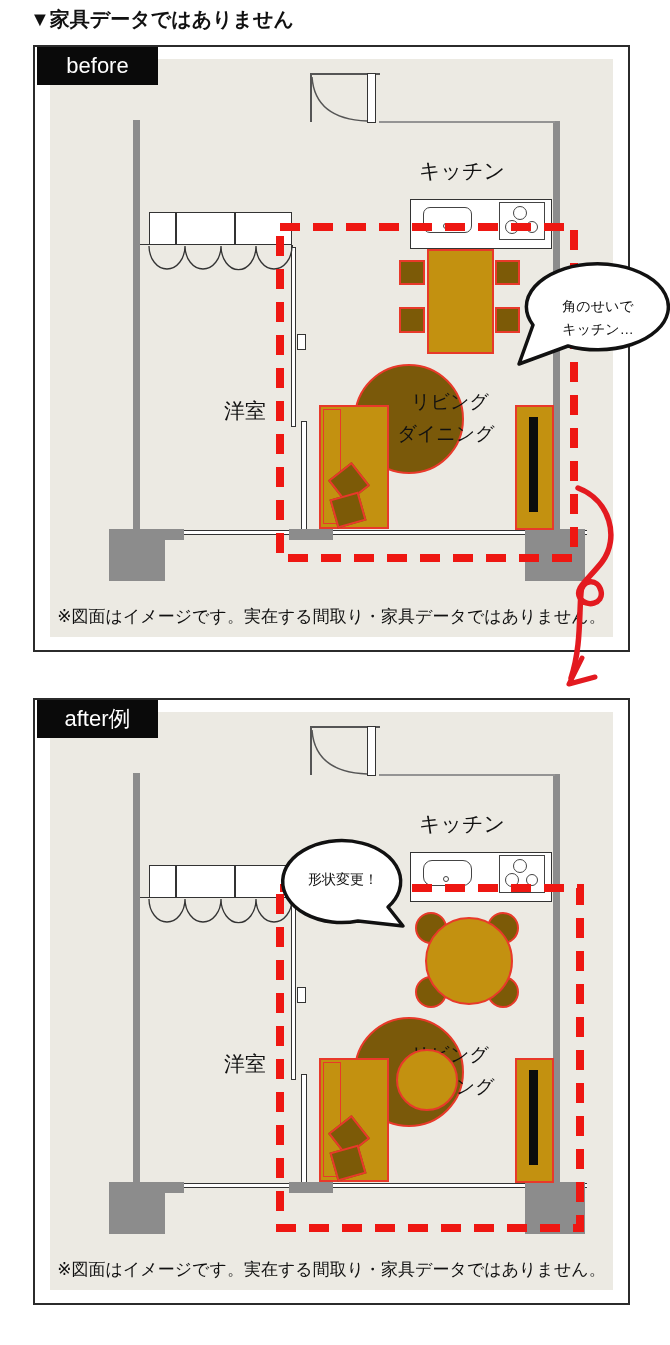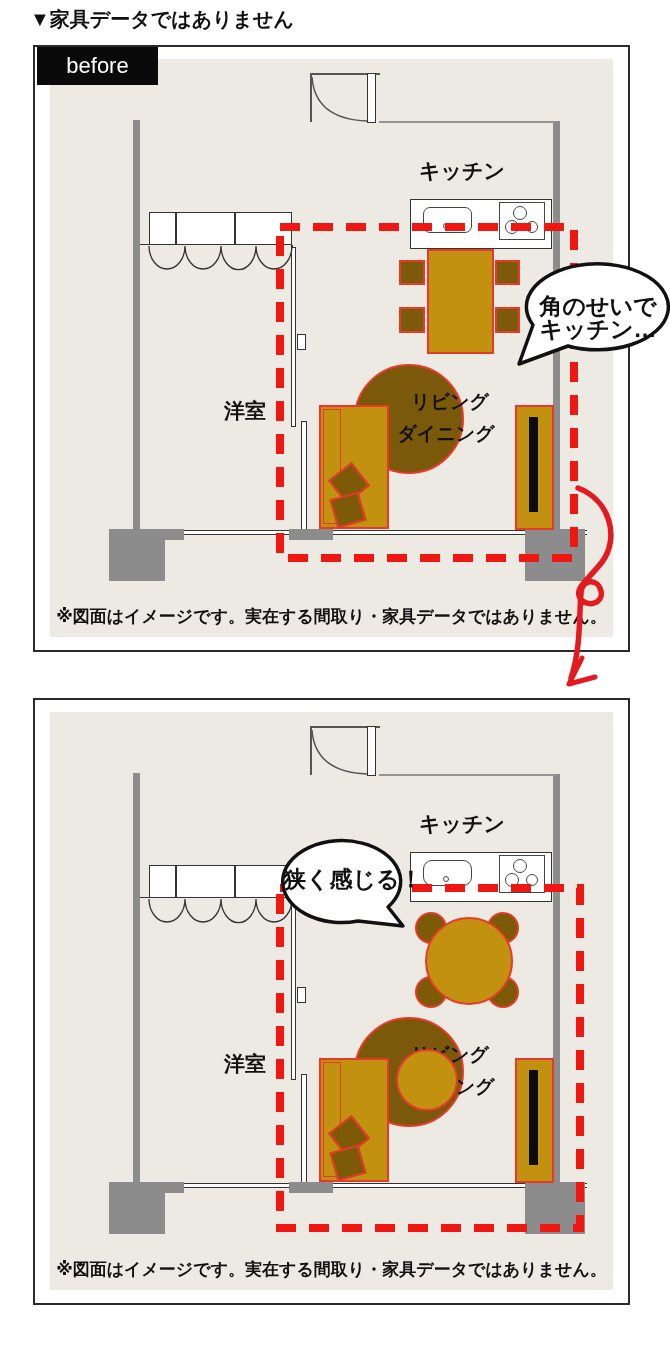--- a/index.html
+++ b/index.html
@@ -5,21 +5,21 @@
   html,body{margin:0;padding:0;}
   body{
     position:relative;
     width:670px;height:1345px;
     background:#fff;
     font-family:"Liberation Sans","DejaVu Sans",sans-serif;
     color:#111;
     overflow:hidden;
   }
   .abs{position:absolute;}
-  .txt{font-weight:bold;color:#111;text-align:center;white-space:nowrap;}
+  .txt{font-weight:normal;color:#111;text-align:center;white-space:nowrap;}
   .page-title{left:30px;top:6px;font-size:20px;font-weight:bold;}
   .panel{
     position:absolute;left:33px;width:597px;height:607px;
     border:2px solid #2b2b2b;background:#fff;box-sizing:border-box;
   }
   .floor{left:15px;top:12px;width:563px;height:578px;background:var(--floor,#ECEAE3);}
   .plabel{
     left:2px;top:0;min-width:121px;height:38px;
     background:var(--label-bg,#0A0A0A);color:#fff;font-size:22px;
     display:flex;align-items:center;justify-content:center;
@@ -34,21 +34,21 @@
   .kline{background:#949494;}
   .bline{background:#555;}
   .dwall{background:#fff;border-top:1.5px solid #333;border-bottom:1.5px solid #333;box-sizing:border-box;}
   svg{position:absolute;overflow:visible;}
   .dashline{stroke:var(--dash-red,#EE1712);stroke-width:8;fill:none;stroke-dasharray:20 13;}
   .bubble{fill:#fff;stroke:#111;stroke-width:3.5;stroke-linejoin:round;}
   .planline{stroke:#555;stroke-width:1.5;fill:none;}
   .scallop{stroke:#333;stroke-width:1.3;fill:none;}
   .arrowstroke{stroke:var(--arrow-red,#E31A20);stroke-width:5.5;fill:none;stroke-linecap:round;stroke-linejoin:round;}
   .disclaimer{left:15px;top:558px;width:563px;font-size:17px;}
-  .bubbletxt{font-size:23px;line-height:23px;}
+  .bubbletxt{font-size:14px;line-height:23px;}
   .tvbar{background:#0c0c0c;}
 </style>
 </head>
 <body>
 
 <div class="abs txt page-title">▼家具データではありません</div>
 
 <div class="panel" style="top:45px;">
   <div class="abs floor"></div>
 
@@ -183,22 +183,23 @@
 
   <div class="abs txt" style="left:160px;top:350px;width:100px;font-size:21px;">洋室</div>
 
   <svg style="left:0;top:0;" width="597" height="607" viewBox="0 0 597 607">
     <rect class="dashline" x="245" y="188" width="300" height="340"></rect>
   </svg>
 
   <svg style="left:0;top:0;" width="597" height="607" viewBox="0 0 597 607">
     <path class="bubble" d="M 353 207 L 368 226 L 323 221 A 59 41 0 1 1 353 207 Z"></path>
   </svg>
-  <div class="abs txt bubbletxt" style="left:248px;top:168px;width:120px;">狭く感じる！</div>
+  <div class="abs txt bubbletxt" style="left:248px;top:168px;width:120px;">形状変更！</div>
 
   <div class="abs txt disclaimer">※図面はイメージです。実在する間取り・家具データではありません。</div>
 
+  <div class="abs plabel">after例</div>
 </div>
 
 <svg style="left:540px;top:450px;z-index:50;" width="130" height="270" viewBox="0 0 130 270">
   <path class="arrowstroke" d="M 38 38 C 70 50, 80 88, 62 112 C 48 130, 34 138, 40 148 C 46 158, 64 154, 61 141 C 58 128, 42 129, 41 143 C 39 166, 41 198, 31 228"></path>
   <path class="arrowstroke" style="stroke-width:5;" d="M 42 208 L 29 234 L 55 227"></path>
 </svg>
 
 </body></html>

